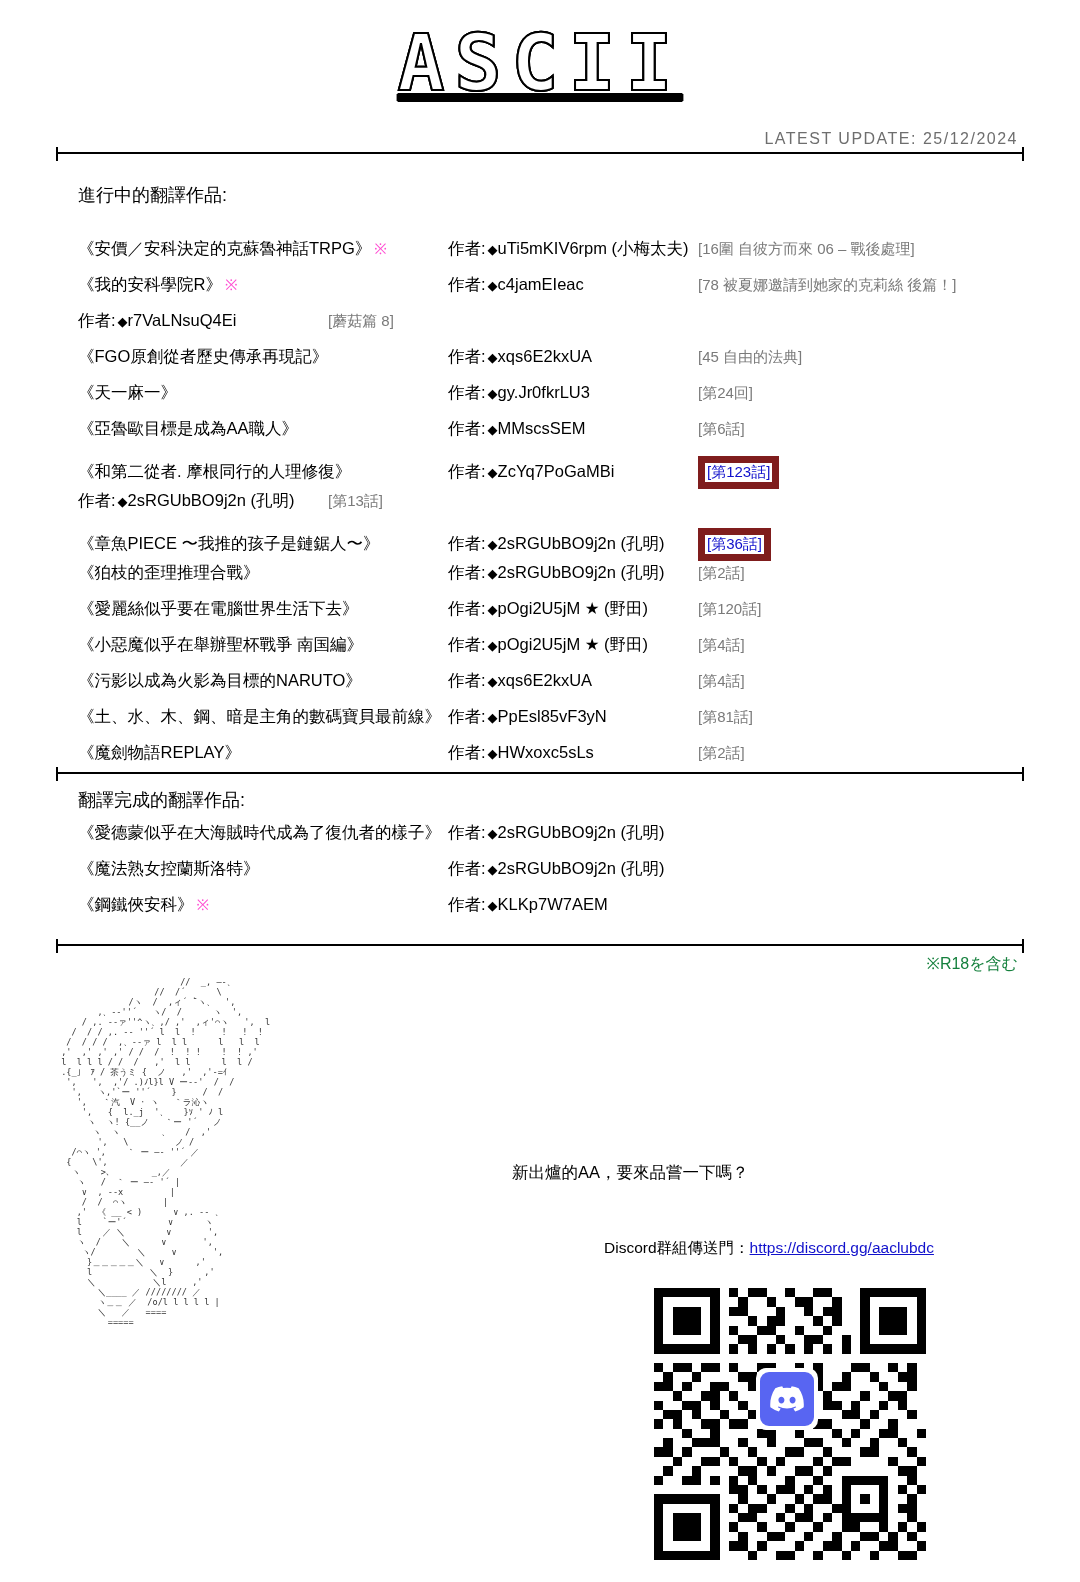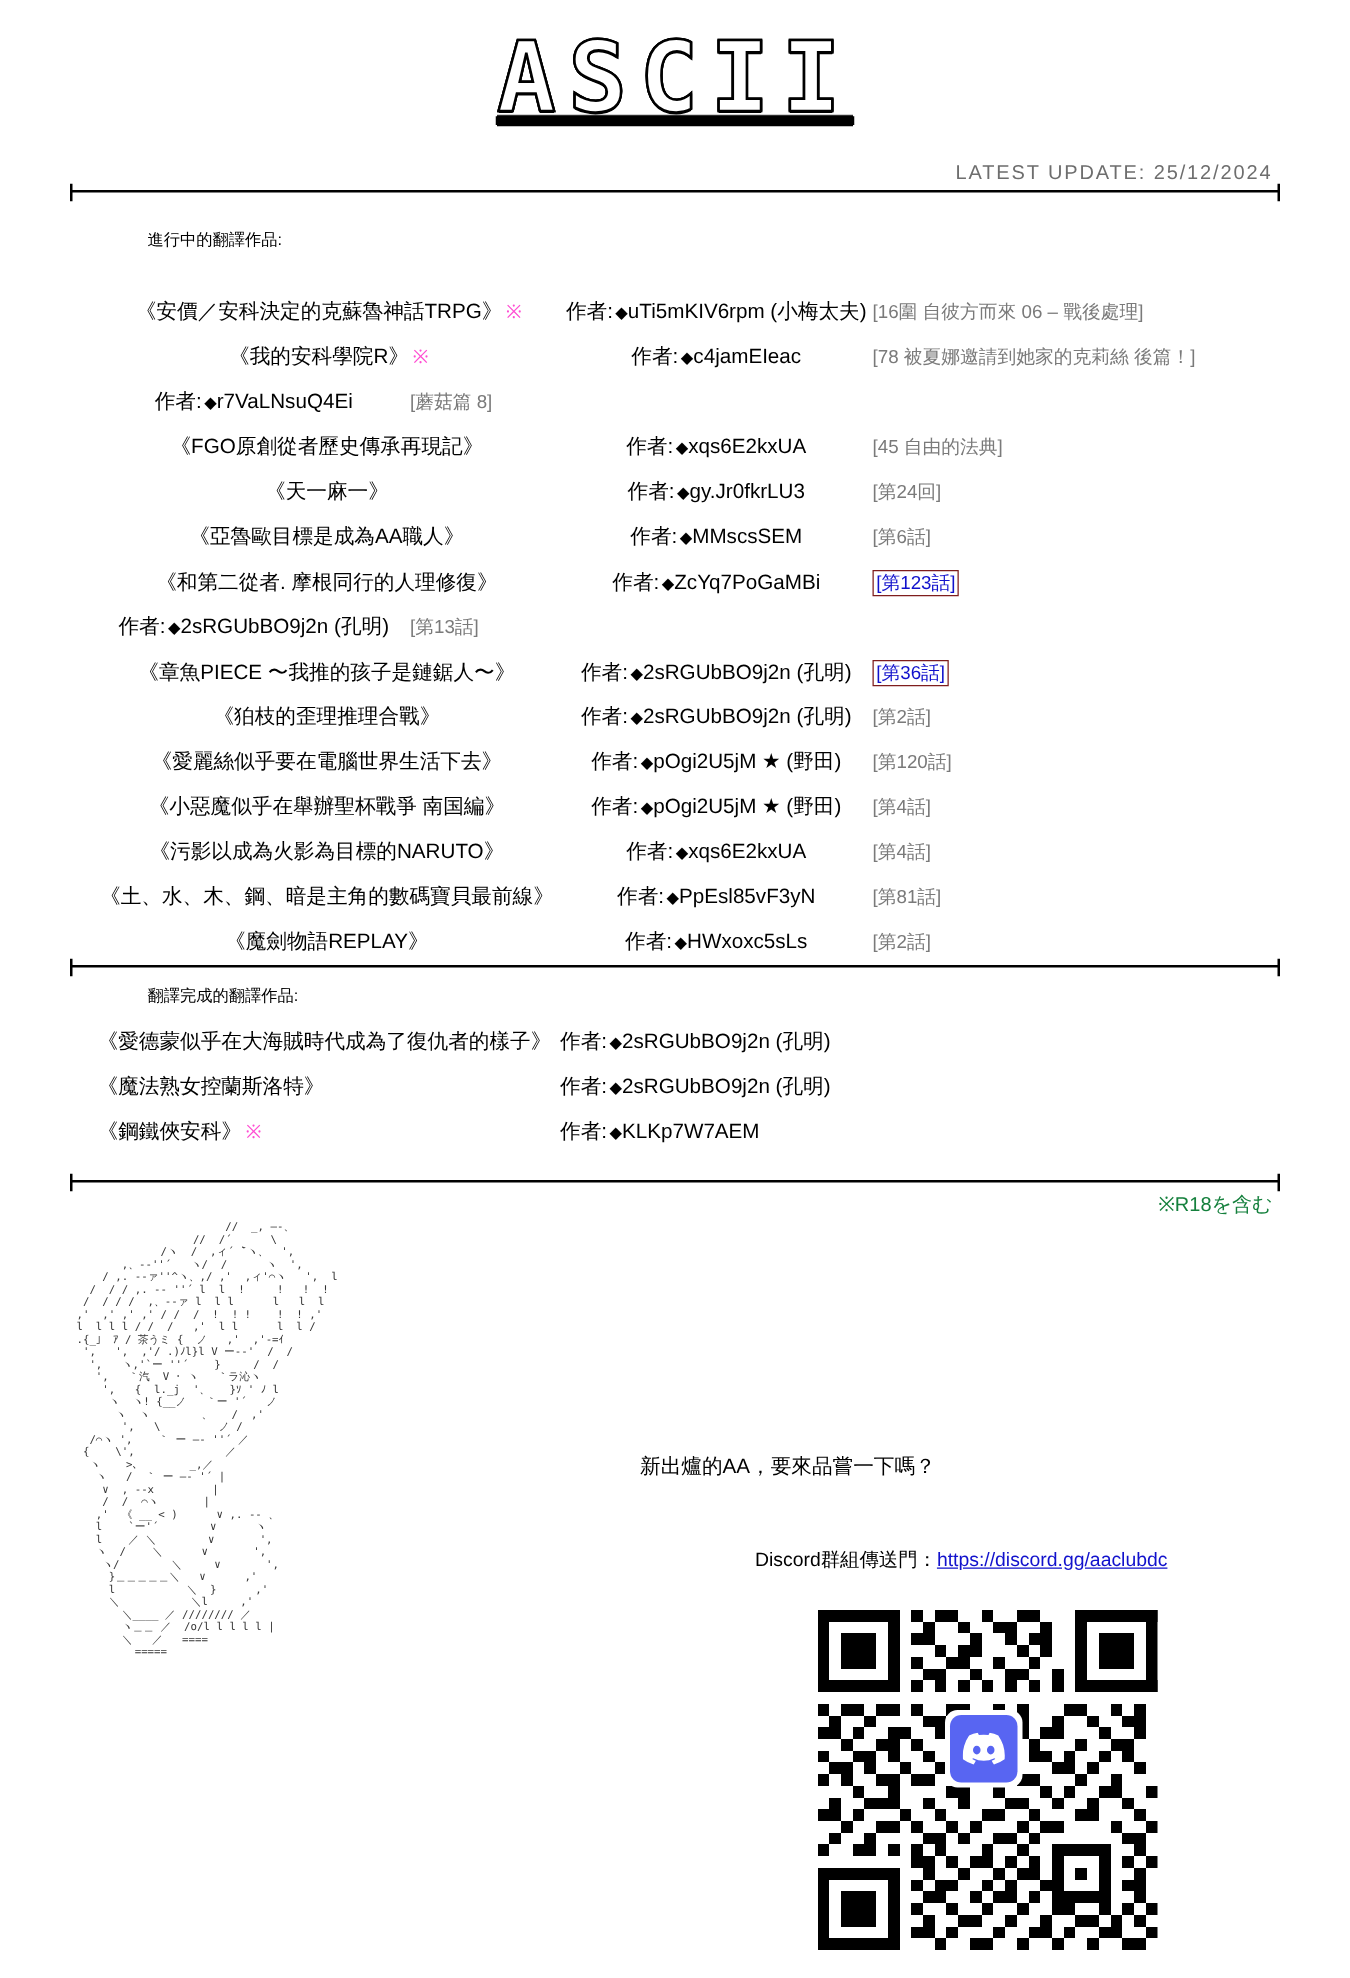--- a/index.html
+++ b/index.html
@@ -59,32 +59,31 @@
   .rule:before{left:0;}
   .rule:after{right:0;}
   .rule-top{top:152px;}
   .rule-mid{top:772px;}
   .rule-bot{top:944px;}
 
   
   .section-title{
     position:absolute;
     left:78px;
-    font-size:13px;
-    margin-left:40px;
+    font-size:18px;
   }
   #ongoing-title{top:183px;}
   #done-title{top:788px;}
 
   .list{
     position:absolute;
     left:78px;
     width:930px;
   }
-  #ongoing-list{top:212px;text-align:center;}
+  #ongoing-list{top:212px;}
   #done-list{top:822px;}
 
   .row{
     display:flex;
     align-items:baseline;
     height:36px;
     font-size:16.5px;
   }
   .title-cell{
     width:370px;
@@ -100,21 +99,21 @@
   .diamond{font-size:13px;}
   .ep-cell{
     flex:0 0 auto;
     color:#7a7a7a;
     font-size:15px;
     white-space:nowrap;
     margin-top:28px;
   }
   .ep-cell.link{
     color:#1111cc;
-    border:1px solid #7f1d1d;
+    border:7px solid #7f1d1d;
     padding:0 2px;
     font-size:15px;
   }
   .r18{
     color:#ff4dd2;
     font-size:15px;
     margin-left:3px;
   }
   .r18-note{
     position:absolute;

